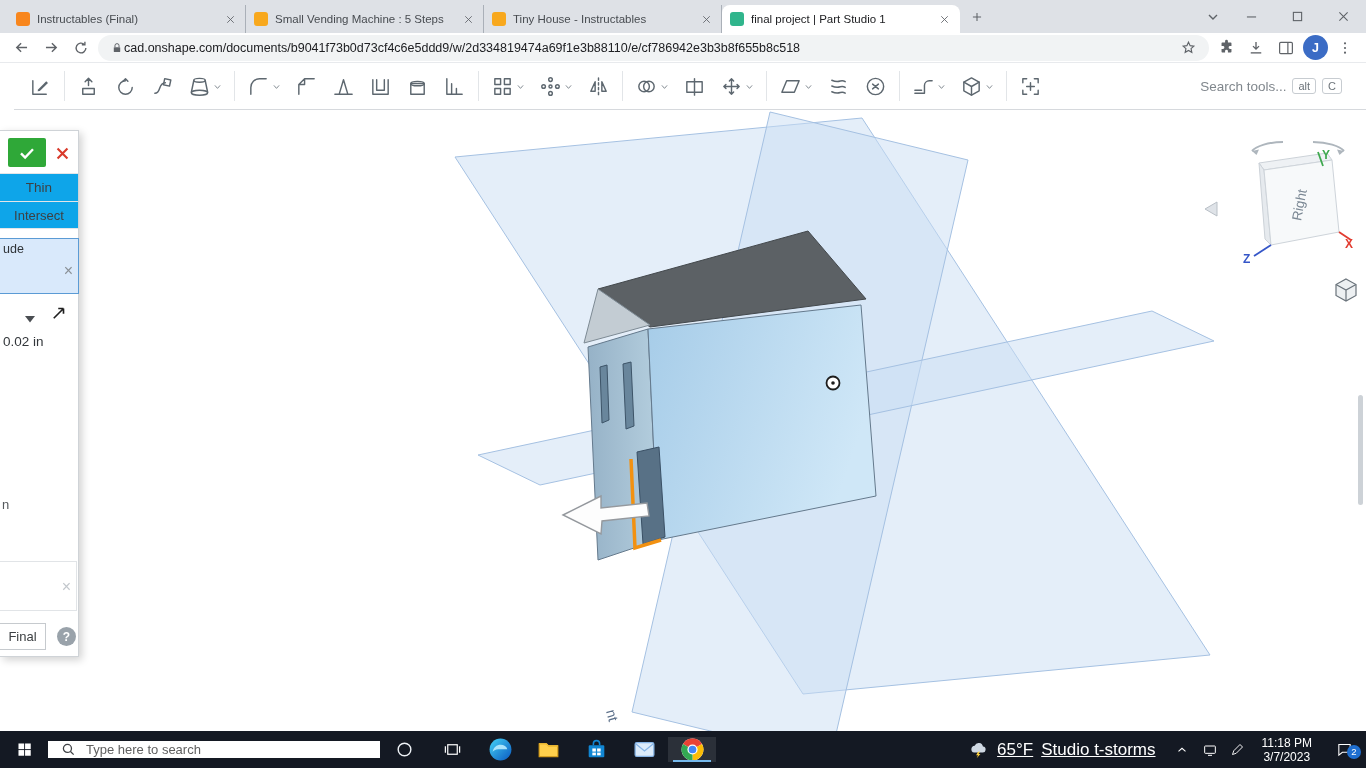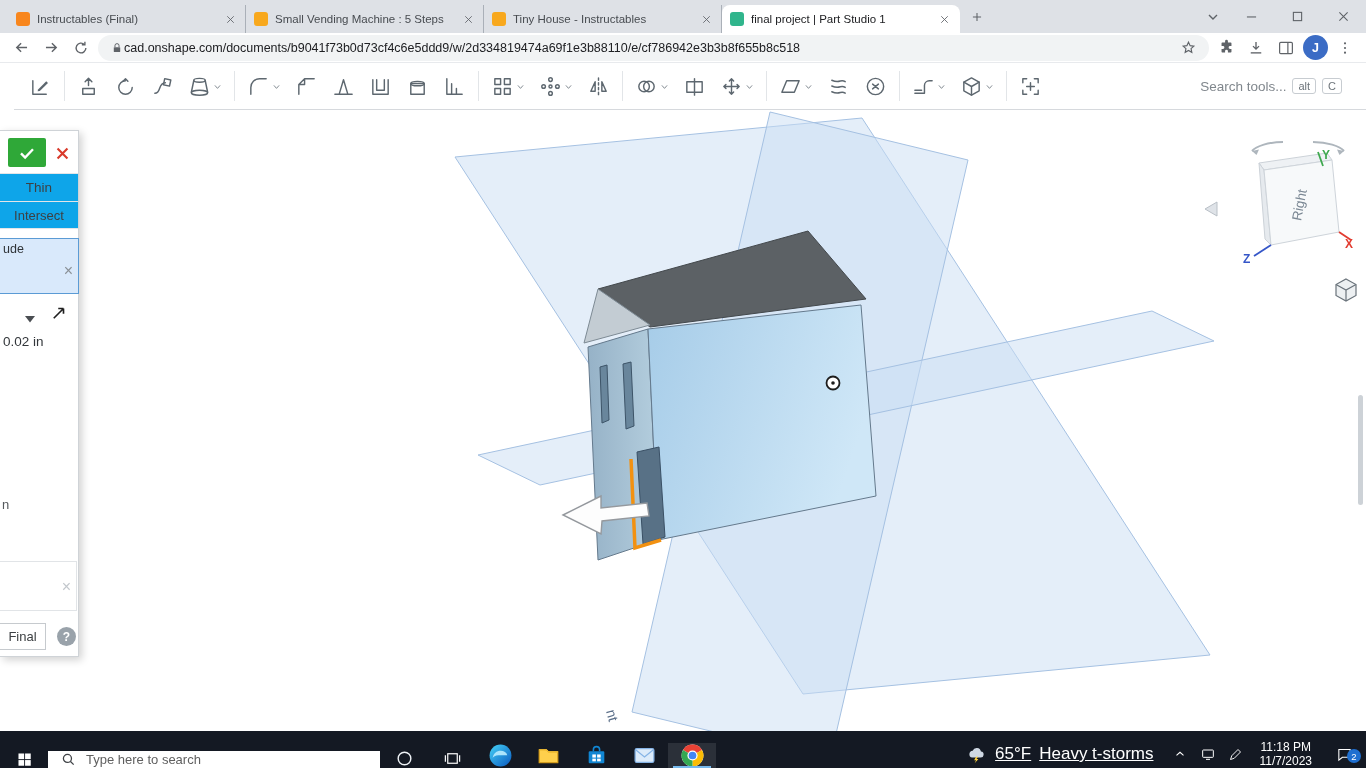--- a/index.html
+++ b/index.html
@@ -55,21 +55,21 @@
   #dirRow .caret{position:absolute;left:24px;top:8px;cursor:pointer;}
   #dirRow .flip{position:absolute;left:50px;top:3px;cursor:pointer;}
   #depthVal{position:absolute;left:3px;top:203px;font-size:13.5px;color:#33373b;}
   #partialN{position:absolute;left:2px;top:366px;font-size:13px;color:#55595d;}
   #selBox2{position:absolute;left:-1px;top:430px;width:78px;height:50px;background:#fff;border:1px solid #e1e4e7;}
   #selBox2 .selX{top:17px;color:#c2c7cc;}
   #finalTag{position:absolute;left:-1px;top:492px;width:47px;height:27px;border:1px solid #c6cace;font-size:13px;display:flex;align-items:center;justify-content:center;color:#3d4043;background:#fff;cursor:pointer;}
   #helpBtn{position:absolute;left:57px;top:496px;width:19px;height:19px;border-radius:50%;background: #99a2aa;color:#fff;font-size:12px;display:flex;align-items:center;justify-content:center;font-weight:bold;cursor:pointer;}
 
   
-  #taskbar{position:absolute;top:731px;left:0;right:0;height:37px;background:#141923;display:flex;align-items:flex-end;color:#fff;}
+  #taskbar{position:absolute;top:731px;left:0;right:0;height:37px;background:#141923;display:flex;align-items:center;color:#fff;}
   .tbtn{width:48px;display:flex;align-items:center;justify-content:center;cursor:pointer;flex:0 0 48px;}
   #tbsearch{width:332px;flex:0 0 332px;background:#fff;display:flex;align-items:center;gap:9px;padding:0 12px;cursor:text;}
   #tbsearch input{border:none;outline:none;flex:1;font-size:13px;color:#4a4a4a;font-family:"Liberation Sans",sans-serif;background:transparent;}
   #tbsearch input::placeholder{color:#5f5f5f;opacity:1;}
   #tapps{display:flex;}
   .tapp{width:48px;position:relative;display:flex;align-items:center;justify-content:center;cursor:pointer;}
   .tapp.active{background:rgba(255,255,255,.10);}
   .tapp.active::after{content:"";position:absolute;bottom:0;left:5px;right:5px;height:2px;background:#76b9ed;}
   #tright{margin-left:auto;display:flex;align-items:stretch;}
   #weather{display:flex;align-items:center;gap:8px;padding:0 12px;font-size:17px;cursor:pointer;white-space:nowrap;text-decoration:underline;}
@@ -625,41 +625,41 @@
           </svg>
         </div>
       </div>
     <div id="tright">
       <div id="weather">
         <svg width="21" height="21" viewBox="0 0 24 24">
             <path d="M7 15.5a4 4 0 0 1 .6-7.9 5 5 0 0 1 9.5 1.1 3.4 3.4 0 0 1-.8 6.8z" fill="#cfd8e3"></path>
             <path d="M11.5 14.5l-2.2 4h2.2l-1.6 3.4 4.3-4.9h-2.2l1.7-2.5z" fill="#ffd23e"></path>
           </svg>
         <span>65°F</span>
-        <span>Heavy t-storms</span>
+        <span>Studio t-storms</span>
       </div>
       <div class="traybtn">
         <svg width="14" height="14" viewBox="0 0 24 24">
             <path d="M6 14.5l6-5.5 6 5.5" stroke="#fff" fill="none" stroke-width="1.8"></path>
           </svg>
       </div>
       <div class="traybtn">
         <svg width="16" height="16" viewBox="0 0 24 24">
             <rect x="4" y="6" width="16" height="11" rx="1" stroke="#fff" fill="none" stroke-width="1.5"></rect>
             <path d="M9 20h6" stroke="#fff" stroke-width="1.5"></path>
           </svg>
       </div>
       <div class="traybtn">
         <svg width="15" height="15" viewBox="0 0 24 24">
             <path d="M4 20l2-6L16 4l4 4L10 18z" stroke="#fff" fill="none" stroke-width="1.5"></path>
           </svg>
       </div>
       <div id="clock">
         <div>11:18 PM</div>
-        <div>11/7/2023</div>
+        <div>3/7/2023</div>
       </div>
       <div id="actioncenter">
         <svg width="17" height="17" viewBox="0 0 24 24">
             <path d="M4 5h16v11H9l-5 4z" stroke="#fff" fill="none" stroke-width="1.5"></path>
           </svg>
         <span id="acBadge">2</span>
       </div>
     </div>
   </footer>
 </div>

